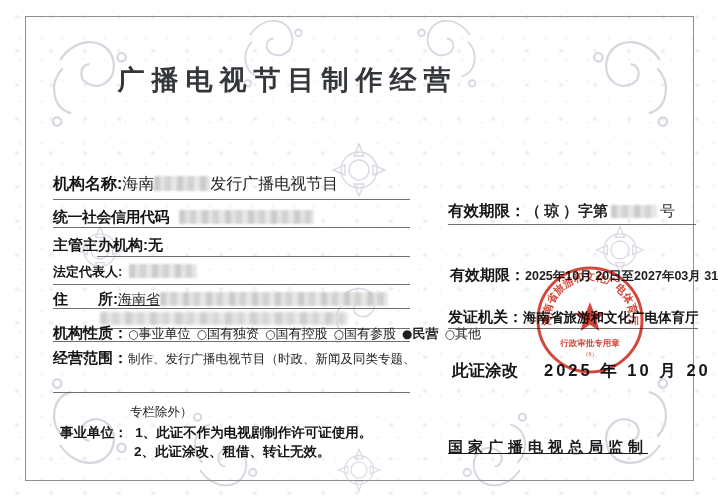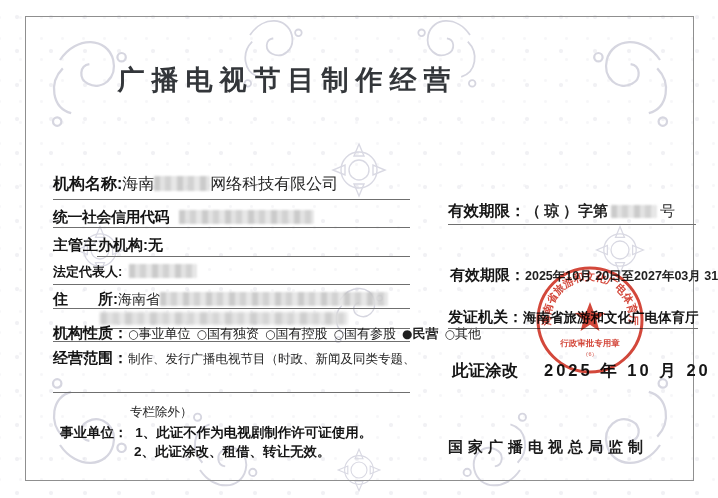--- a/index.html
+++ b/index.html
@@ -39,21 +39,21 @@
   }
   .redact-abs{position:absolute;border-radius:1px;opacity:.85;
     background:repeating-linear-gradient(90deg,#c6c6c6 0 7px,#dddddd 7px 13px,#cfcfcf 13px 19px,#e4e4e4 19px 25px);
     filter:blur(1.4px);}
   .opts .mark{font-family:"DejaVu Sans",sans-serif;font-size:12px;}
   .opts .olabel{font-family:"Liberation Serif","DejaVu Serif",serif;font-size:13px;color:#222;}
   .opt{margin-right:6px;}
   .seal{position:absolute;left:534px;top:264px;z-index:3;mix-blend-mode:multiply;opacity:.92;}
   .footer-right{
     position:absolute;left:448px;top:438px;width:240px;
-    font-size:15px;font-weight:bold;letter-spacing:5px;color:#1b1b1b;white-space:nowrap;
+    font-size:15px;font-weight:bold;letter-spacing:5px;color:#1b1b1b;white-space:nowrap;text-decoration:underline;
   }
 </style>
 </head>
 <body>
 
 <div id="canvas">
 
   <svg class="ornament" width="718" height="498" viewBox="0 0 718 498" aria-hidden="true">
     <defs>
       <g id="fl" fill="none" stroke="#d6d6e0" stroke-width="1.6">
@@ -86,21 +86,21 @@
     <use href="#fl" transform="translate(340,300) scale(0.9)"></use>
   </svg>
 
   <div class="frame"></div>
 
   <div class="content">
 
     <div class="title1">广播电视节目制作经营</div>
 
     <div class="row" style="left:53px;top:174px;font-size:16px;">
-      <span class="lab">机构名称:</span><span class="val" style="font-size:16px;">海南</span><span class="redact" style="width:56px;height:15px;"></span><span class="val" style="font-size:16px;">网络科技有限公司</span>
+      <span class="lab">机构名称:</span><span class="val" style="font-size:16px;">海南</span><span class="redact" style="width:56px;height:15px;"></span><span class="val" style="font-size:16px;">发行广播电视节目</span>
     </div>
     <div class="rule" style="left:53px;top:199px;width:357px;"></div>
 
     <div class="row" style="left:53px;top:208px;font-size:15px;letter-spacing:-0.5px;">
       <span class="lab">统一社会信用代码</span>
       <span class="redact" style="width:135px;height:14px;margin-left:6px;"></span>
     </div>
     <div class="rule" style="left:53px;top:227px;width:357px;"></div>
 
     <div class="row" style="left:53px;top:236px;font-size:15px;">
@@ -108,21 +108,21 @@
     </div>
     <div class="rule" style="left:97px;top:256px;width:313px;"></div>
 
     <div class="row" style="left:53px;top:263px;font-size:13px;">
       <span class="lab">法定代表人:</span>
       <span class="redact" style="width:68px;height:14px;margin-left:3px;"></span>
     </div>
     <div class="rule" style="left:53px;top:284px;width:357px;"></div>
 
     <div class="row" style="left:53px;top:290px;font-size:15px;">
-      <span class="lab">住　　所:</span><span class="val" style="font-size:14px;">海南省</span><span class="redact" style="width:228px;height:14px;"></span>
+      <span class="lab">住　　所:</span><span class="val" style="font-size:14px;text-decoration:underline;">海南省</span><span class="redact" style="width:228px;height:14px;"></span>
     </div>
     <div class="rule" style="left:53px;top:308px;width:357px;"></div>
     <div class="redact-abs" style="left:100px;top:312px;width:248px;height:13px;"></div>
     <div class="rule" style="left:53px;top:328px;width:357px;"></div>
 
     <div class="row opts" style="left:53px;top:324px;font-size:15px;">
       <span class="lab">机构性质：</span><span class="opt"><span class="mark">○</span><span class="olabel">事业单位</span></span><span class="opt"><span class="mark">○</span><span class="olabel">国有独资</span></span><span class="opt"><span class="mark">○</span><span class="olabel">国有控股</span></span><span class="opt"><span class="mark">○</span><span class="olabel">国有参股</span></span><span class="opt"><span class="mark">●</span><span class="olabel" style="font-weight:bold;">民营</span></span><span class="opt"><span class="mark">○</span><span class="olabel">其他</span></span>
     </div>
     <div class="rule" style="left:53px;top:341px;width:357px;"></div>
 

